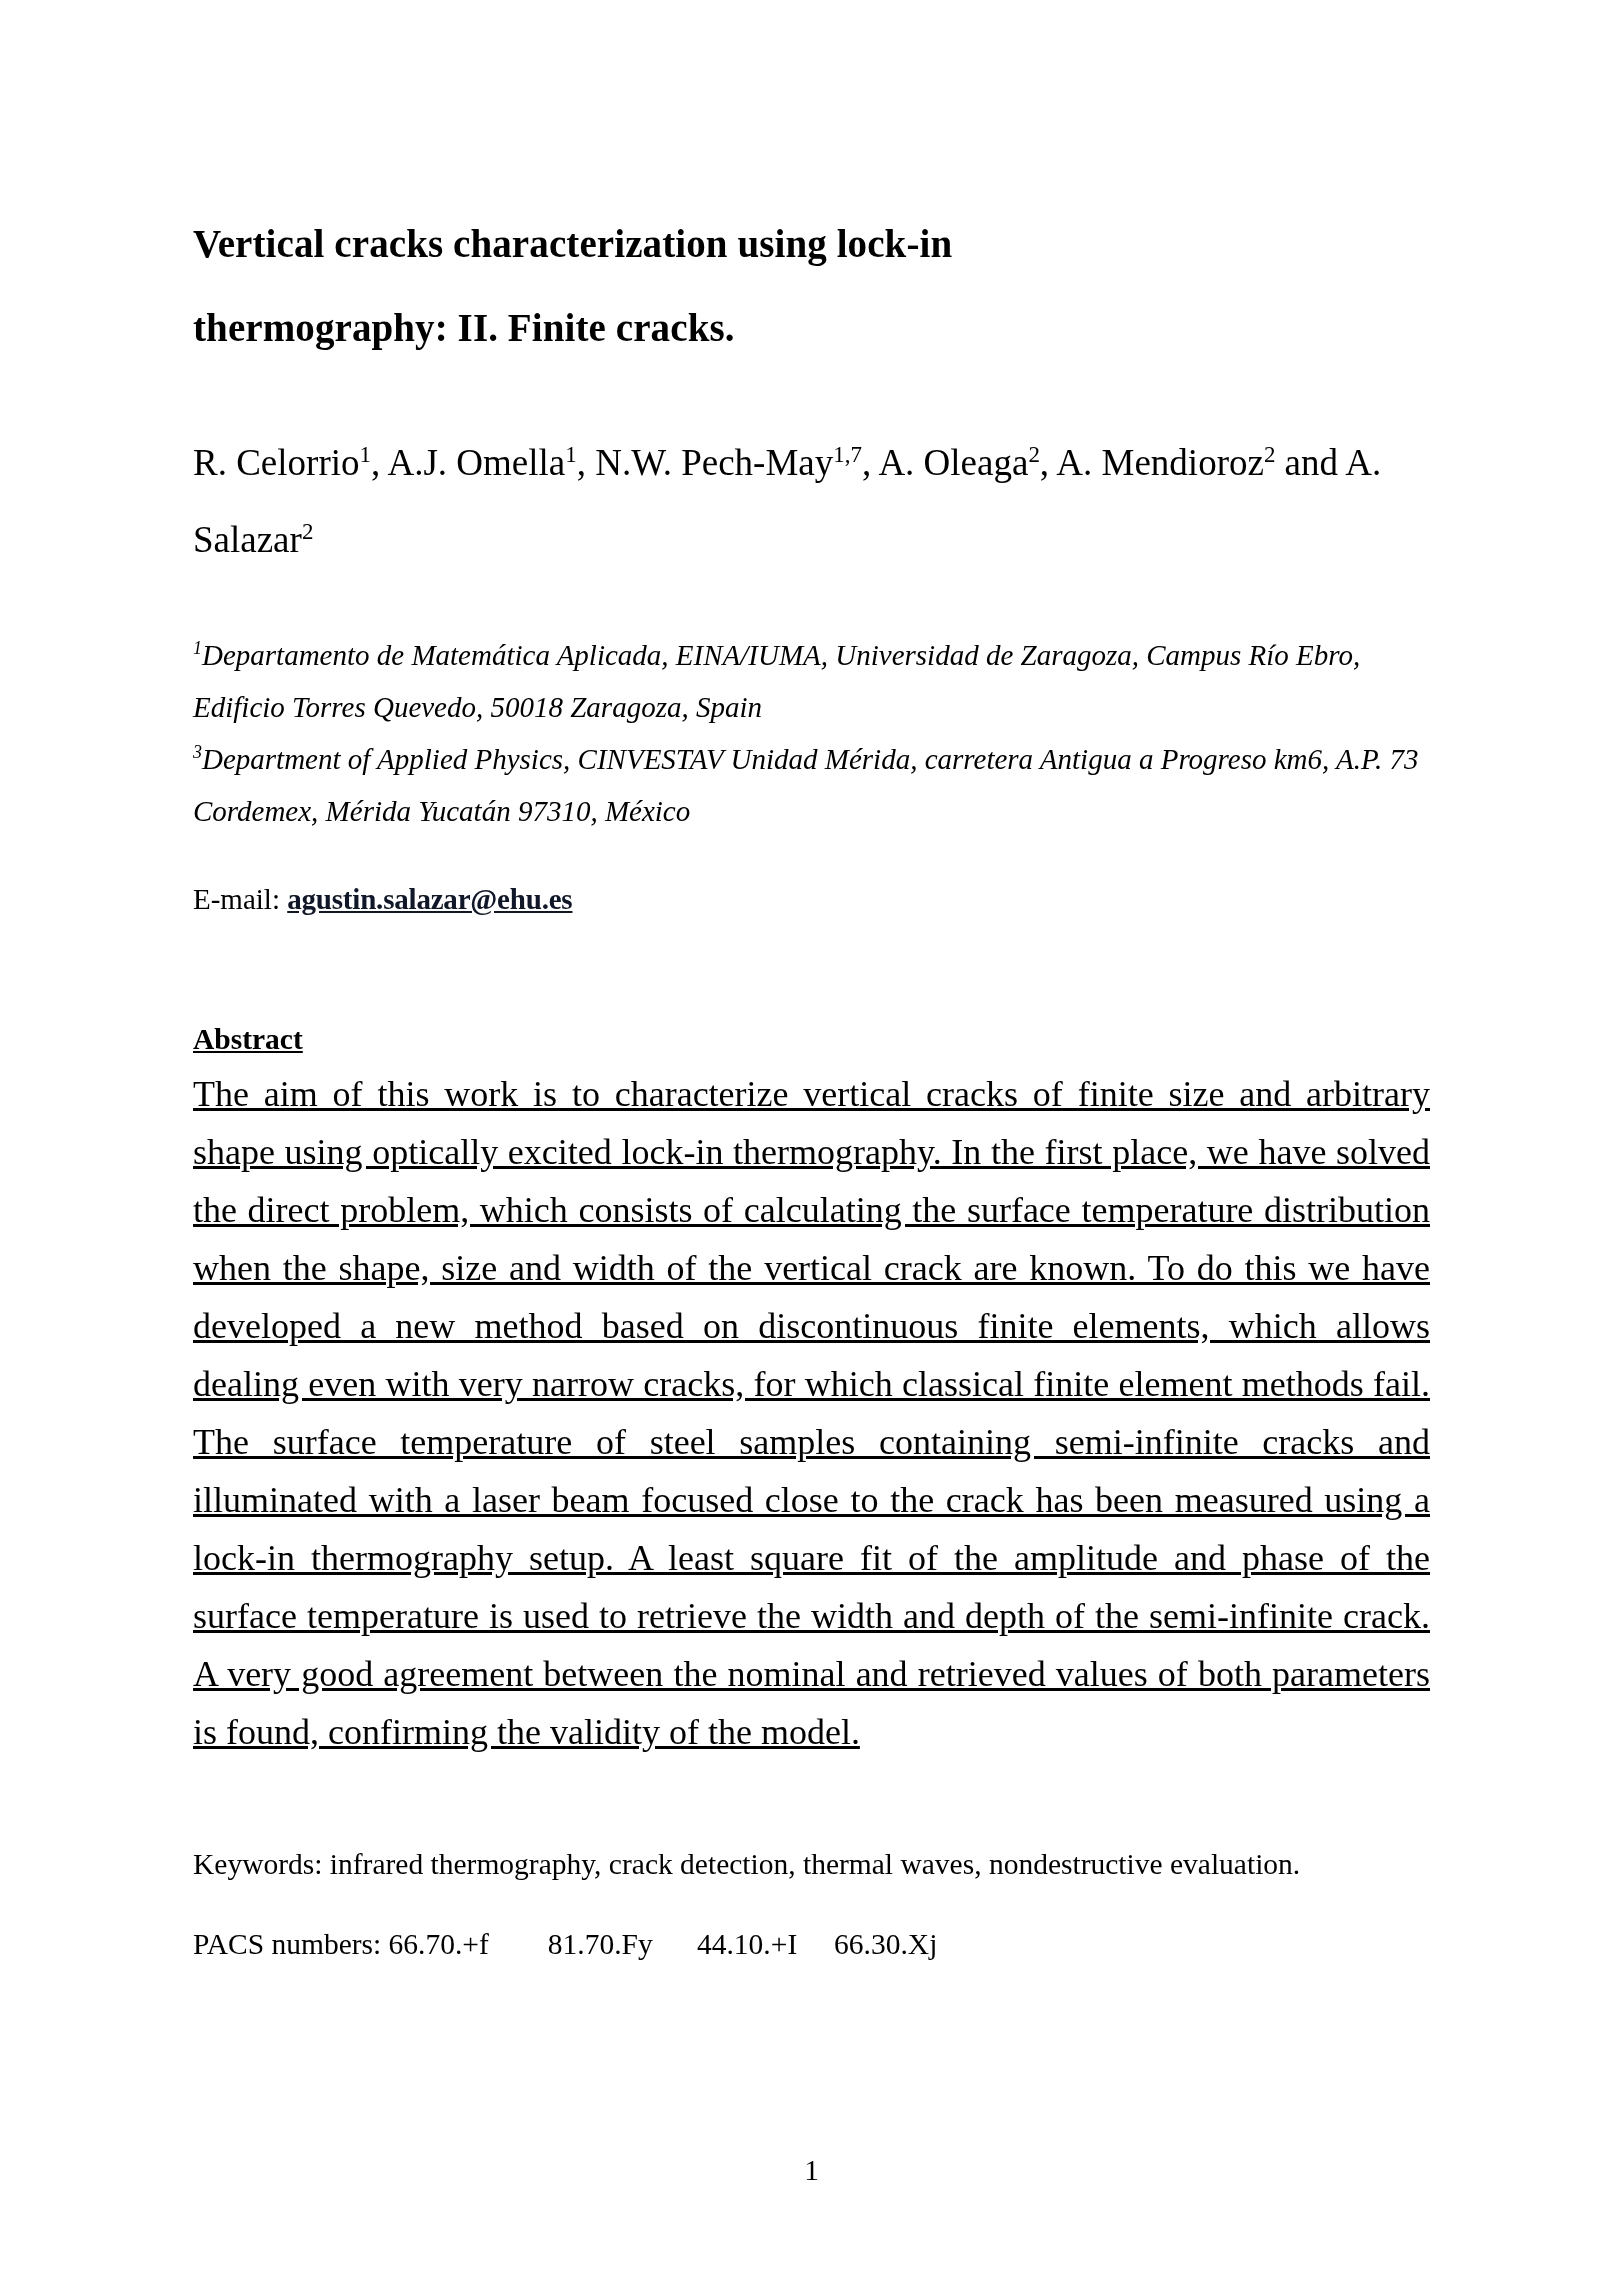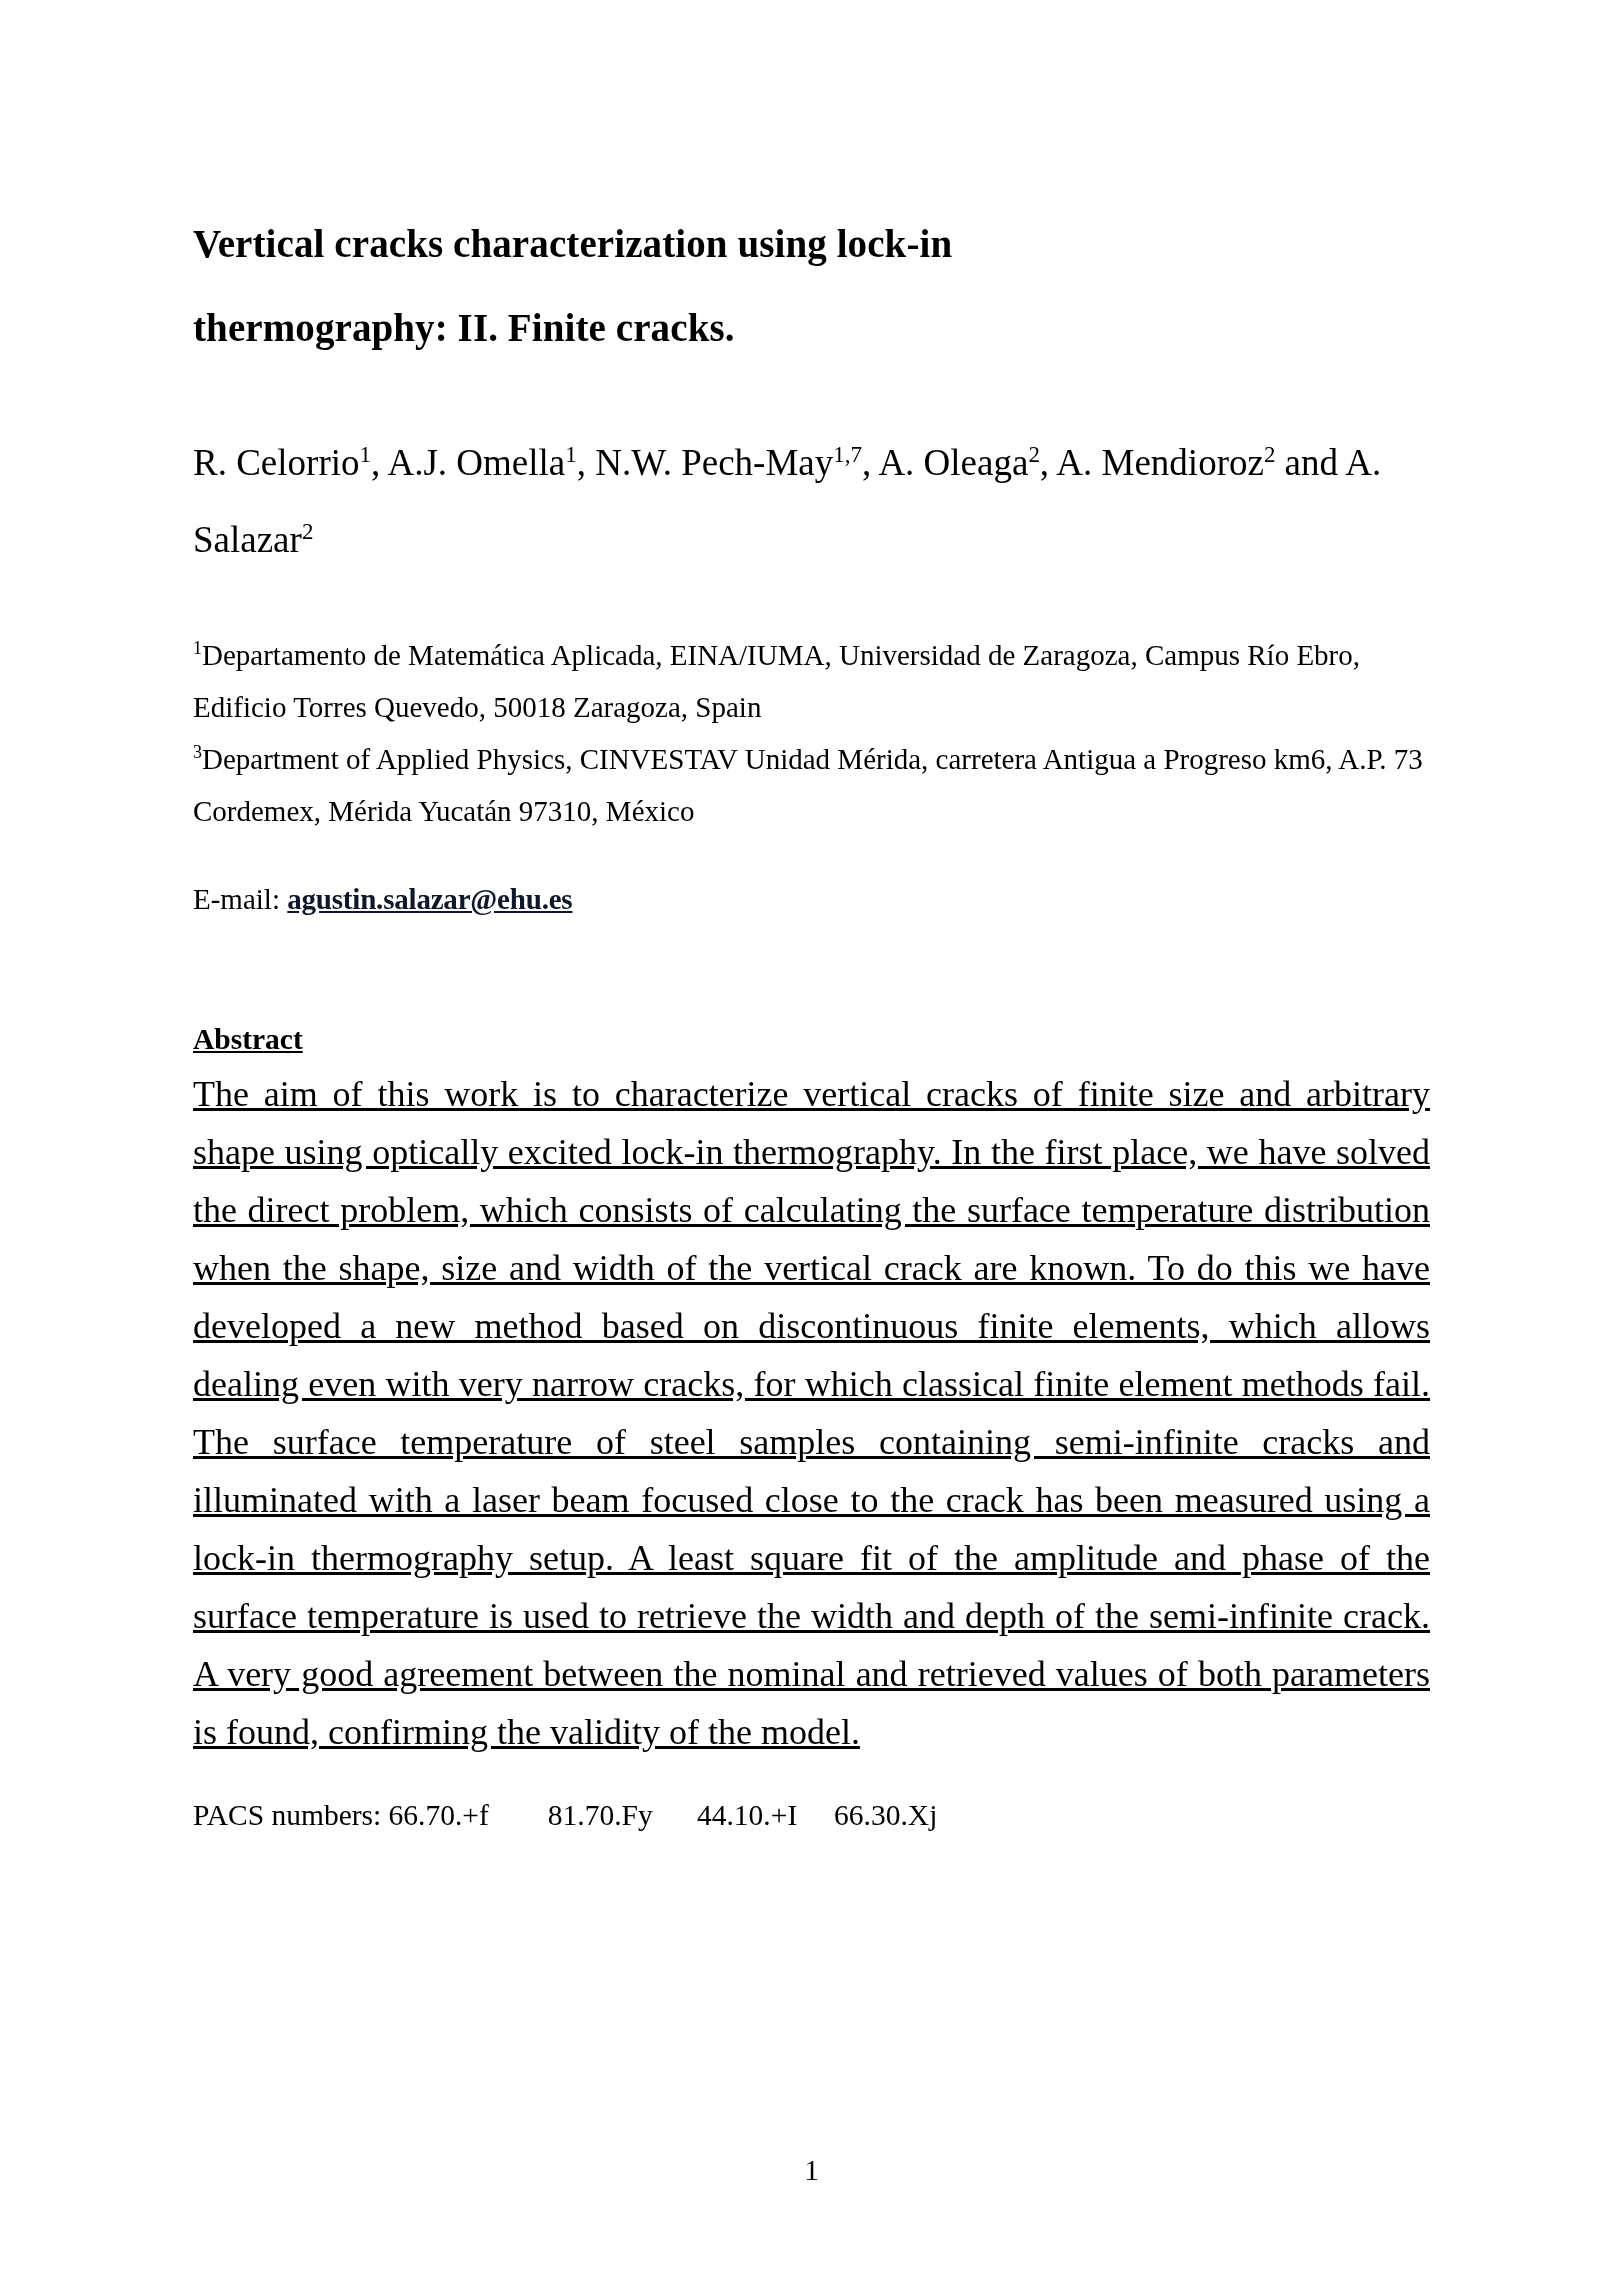--- a/index.html
+++ b/index.html
@@ -51,20 +51,21 @@
   }
   .authors sup, .aff sup {
     font-size: 0.62em;
     vertical-align: super;
     line-height: 0;
   }
 
   
   .affiliations {
     padding-top: 51px;
+    font-style: italic;
   }
   .aff {
     font-size: 29px;
     line-height: 52px;
     margin: 0;
     text-align: left;
   }
 
   
   .email-line {
@@ -142,19 +143,20 @@
       <p class="aff"><sup>3</sup><span>Department of Applied Physics, CINVESTAV Unidad Mérida, carretera Antigua a Progreso km6, A.P. 73 Cordemex, Mérida Yucatán 97310, México</span></p>
     </div>
 
     <p class="email-line"><span>E-mail: </span><a class="email-link" href="mailto:agustin.salazar@ehu.es" style="color: #0f172a;">agustin.salazar@ehu.es</a></p>
 
     <div class="abstract-block">
       <p class="abstract-heading">Abstract</p>
       <p class="abstract-body">The aim of this work is to characterize vertical cracks of finite size and arbitrary shape using optically excited lock-in thermography. In the first place, we have solved the direct problem, which consists of calculating the surface temperature distribution when the shape, size and width of the vertical crack are known. To do this we have developed a new method based on discontinuous finite elements, which allows dealing even with very narrow cracks, for which classical finite element methods fail. The surface temperature of steel samples containing semi-infinite cracks and illuminated with a laser beam focused close to the crack has been measured using a lock-in thermography setup. A least square fit of the amplitude and phase of the surface temperature is used to retrieve the width and depth of the semi-infinite crack. A very good agreement between the nominal and retrieved values of both parameters is found, confirming the validity of the model.</p>
     </div>
 
+    <p class="keywords">Keywords: infrared thermography, crack detection, thermal waves, nondestructive evaluation.</p>
     <p class="pacs">PACS numbers: 66.70.+f        81.70.Fy      44.10.+I     66.30.Xj</p>
 
   </div>
 
   <div class="page-number">1</div>
 </div>
 
 
 </body></html>

